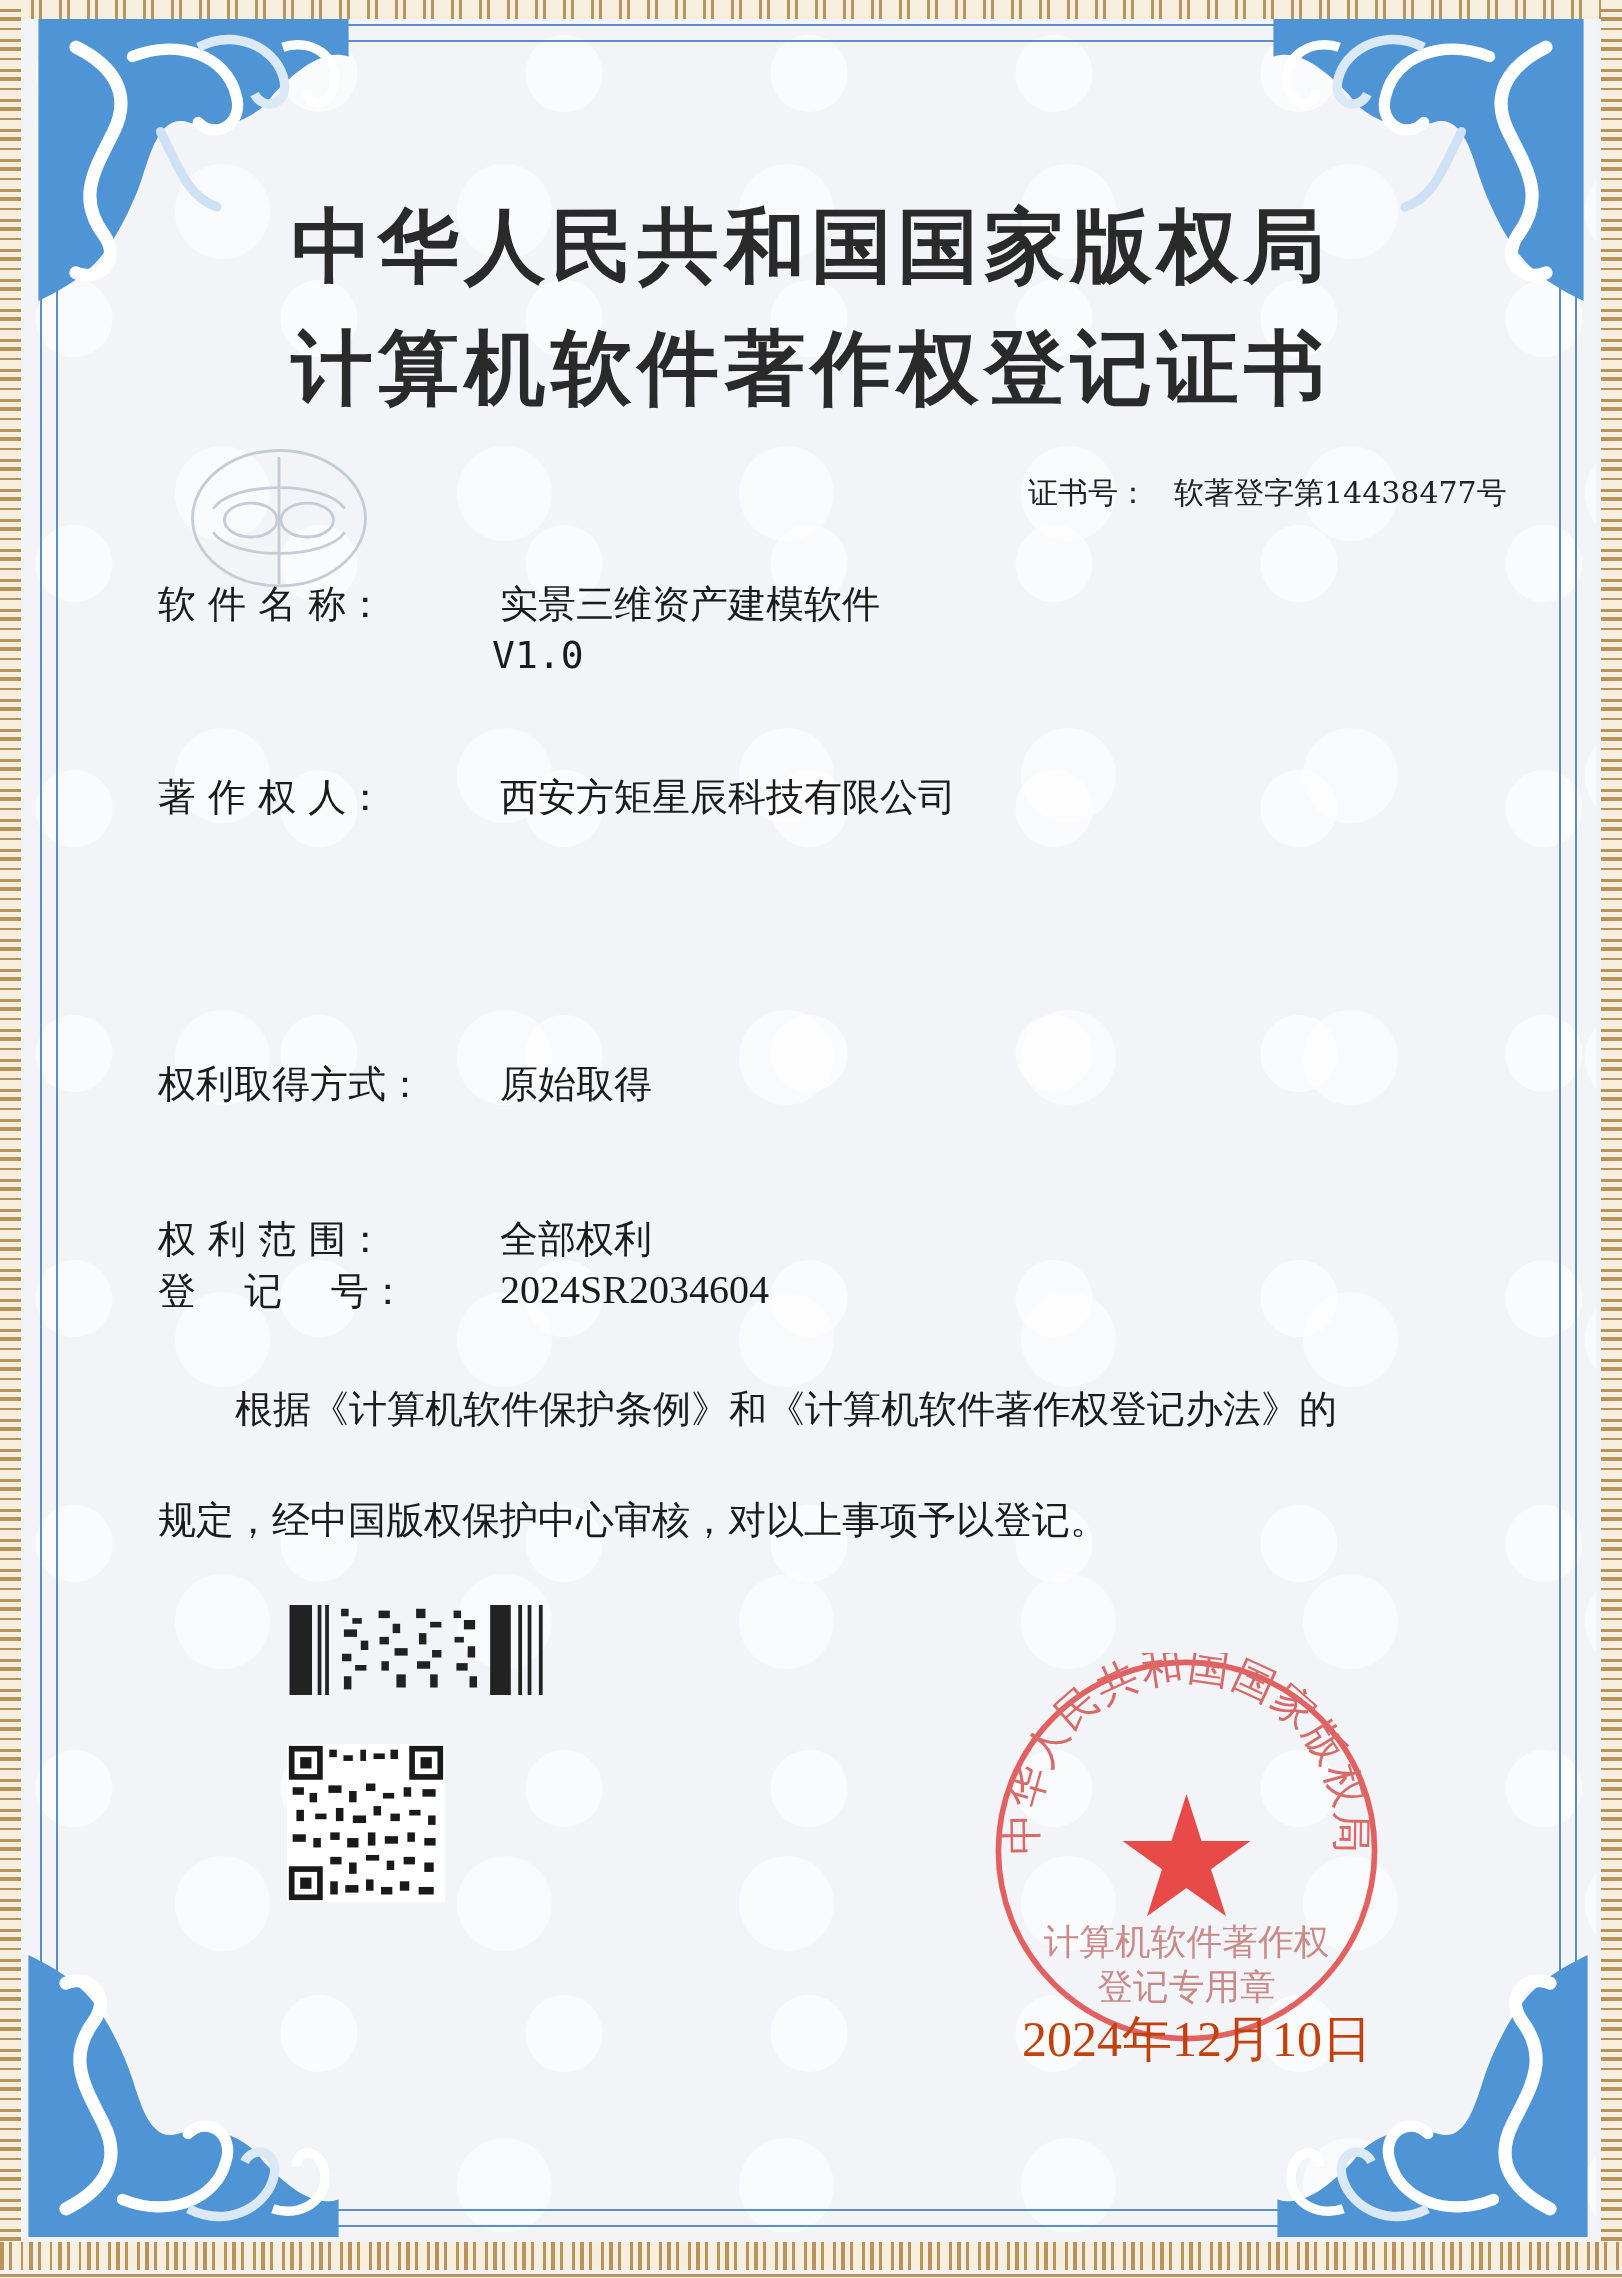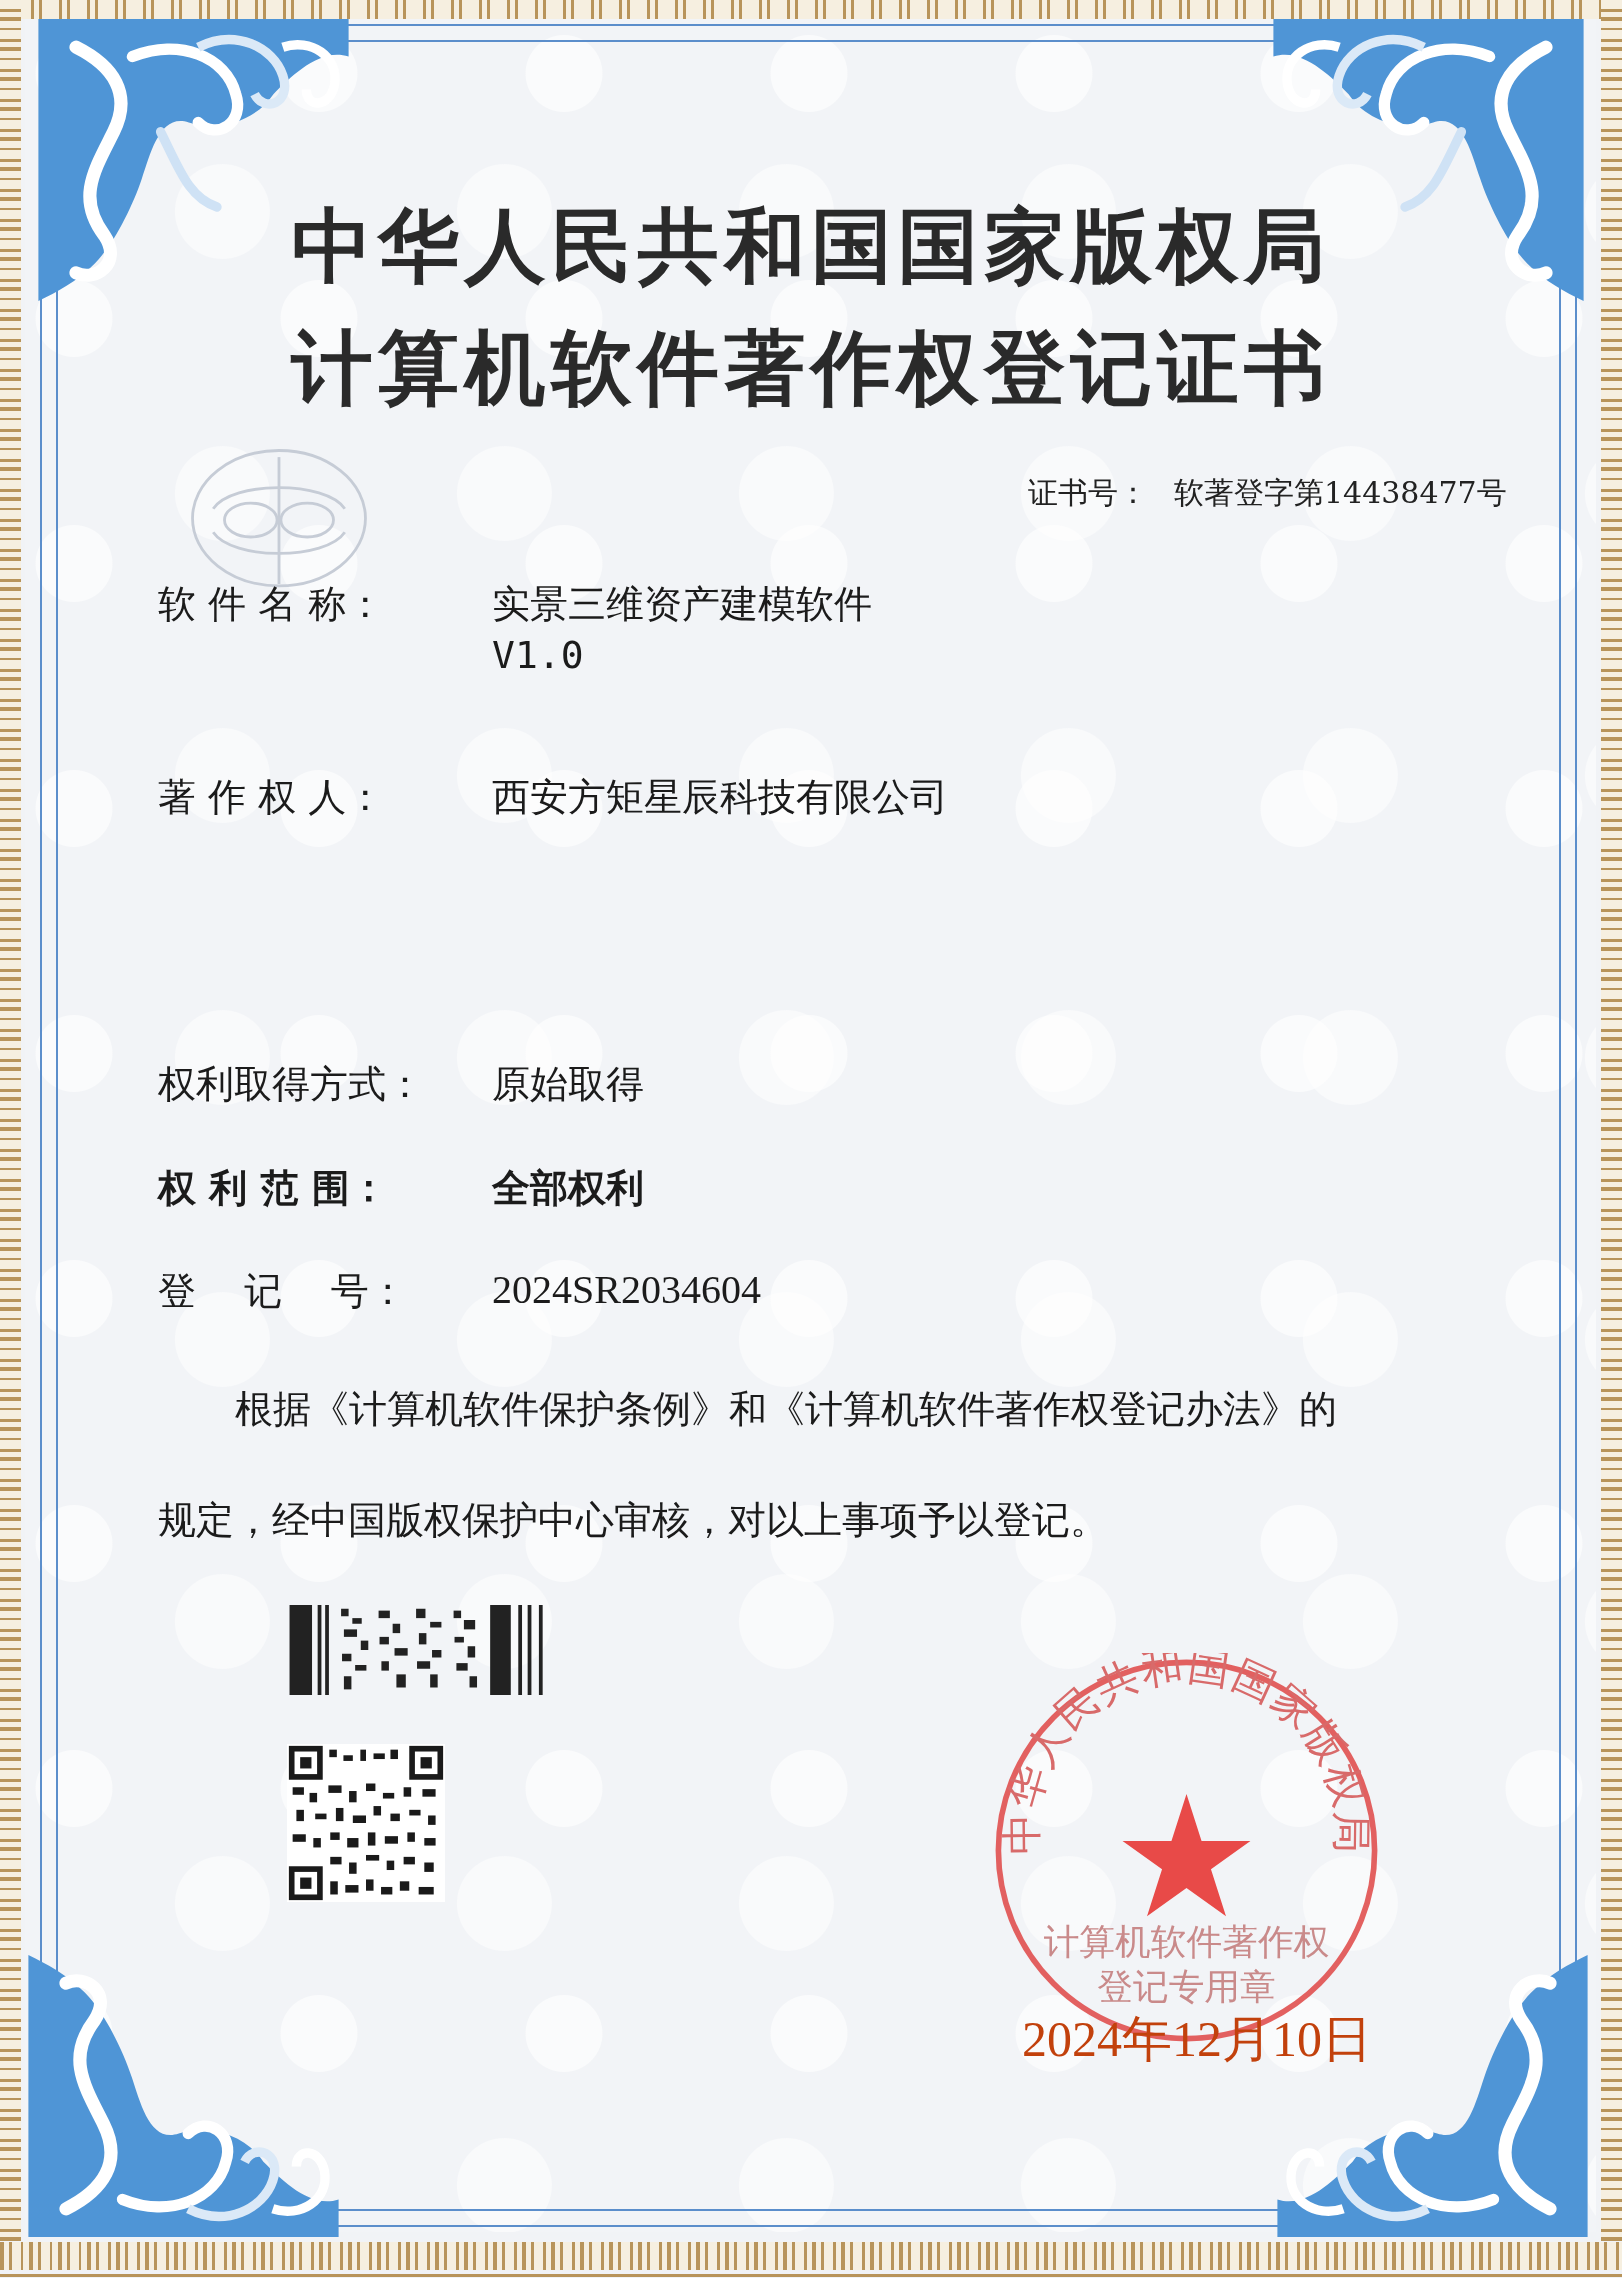--- a/index.html
+++ b/index.html
@@ -59,28 +59,28 @@
 
   .cert-no {
     position:absolute; left:1028px; top:473px; font-size:30px; color:#222;
   }
   .cert-no .lbl { margin-right:26px; }
 
   .watermark-emblem {
     position:absolute; left:185px; top:443px; width:188px; height:151px;
   }
 
-  .field { position:absolute; left:158px; font-size:38px; display:flex; }
+  .field { position:absolute; left:158px; font-size:38px; display:flex;gap:8px; }
   .field .label { width:334px; letter-spacing:0; white-space:pre; }
   .field .value { white-space:pre; }
   .f-name { top:579px; }
   .f-name-ver { position:absolute; left:492px; top:633px; font-size:38px; font-family:"DejaVu Sans Mono","Liberation Mono",monospace; }
   .f-owner { top:772px;justify-content:flex-end; }
   .f-acq { top:1059px; }
-  .f-scope { top:1163px;font-weight:bold; }
+  .f-scope { top:1214px; }
   .f-regno { top:1266px; }
   .f-regno .value { font-family:"Liberation Serif","DejaVu Serif",serif; font-size:40px;text-align:center; }
 
   .para { position:absolute; font-size:38px; white-space:pre; }
   .para-1 { left:235px; top:1384px; }
   .para-2 { left:158px; top:1495px; }
 
   .barcode { position:absolute; left:289px; top:1605px; width:257px; height:90px; display:flex; gap:0; }
   .qrcode { position:absolute; left:287px; top:1744px; width:158px; height:158px; background:#fff; }
 

